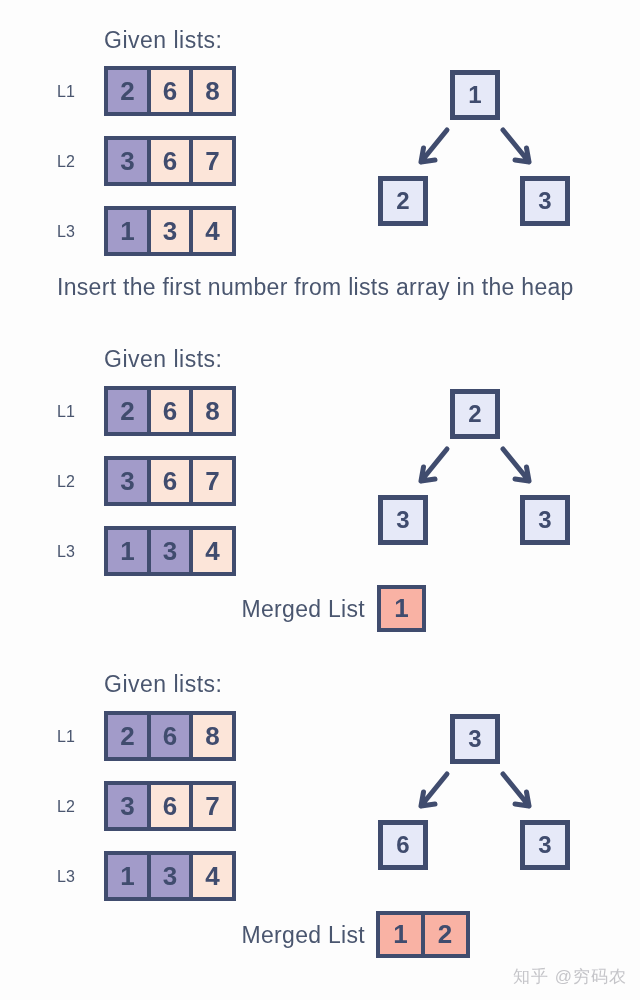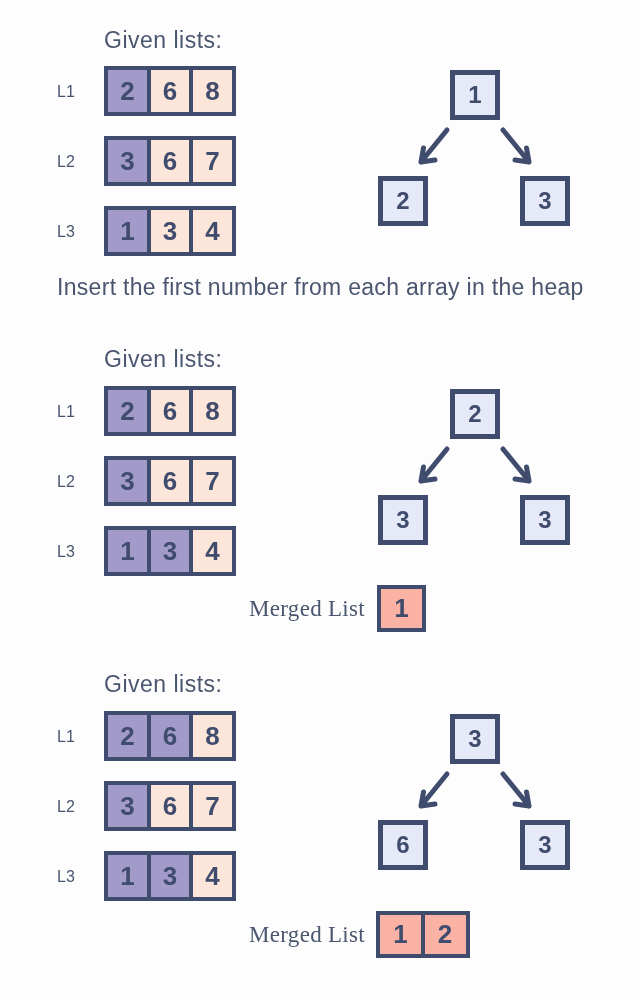--- a/index.html
+++ b/index.html
@@ -35,21 +35,21 @@
     font-size:24px;font-weight:bold;color:var(--ink);
   }
   .mcell{
     width:41px;height:39px;border:4.5px solid var(--ink);background:var(--salmon);
     display:flex;align-items:center;justify-content:center;
     font-size:26px;font-weight:bold;color:var(--ink);
   }
   .mcell + .mcell{margin-left:-4.5px;}
   .merged-label{
     display:flex;align-items:center;justify-content:flex-end;
-    font-size:23px;color:var(--text);height:48px;width:135px;letter-spacing:.3px;font-family:Liberation Serif, serif;
+    font-size:23px;color:var(--text);height:48px;width:135px;letter-spacing:.3px;
   }
   .watermark{font-size:17px;color:var(--wm);letter-spacing:1px;}
   svg{display:block;}
 </style>
 </head>
 <body>
 
 <div class="canvas">
 
   <div class="abs section-label" style="left:104px;top:27px;">Given lists:</div>
@@ -78,21 +78,21 @@
   <div class="abs hnode" style="left:450px;top:70px;">1</div>
   <svg class="abs" style="left:400px;top:122px;" width="150" height="55" viewBox="0 0 150 55">
     <g stroke="#404c6e" stroke-width="5" stroke-linecap="round" fill="none">
       <path d="M47 8 L21 40 M21 40 L35 38 M21 40 L23.5 26"></path>
       <path d="M103 8 L129 40 M129 40 L115 38 M129 40 L126.5 26"></path>
     </g>
   </svg>
   <div class="abs hnode" style="left:378px;top:176px;">2</div>
   <div class="abs hnode" style="left:520px;top:176px;">3</div>
 
-  <div class="abs caption" style="left:57px;top:274px;">Insert the first number from each array in the heap</div>
+  <div class="abs caption" style="left:57px;top:274px;">Insert the first number from lists array in the heap</div>
 
   <div class="abs section-label" style="left:104px;top:346px;">Given lists:</div>
 
   <div class="abs row-label" style="left:57px;top:386px;">L1</div>
   <div class="abs row" style="left:104px;top:386px;">
     <div class="cell hl">2</div>
     <div class="cell">6</div>
     <div class="cell">8</div>
   </div>
 
@@ -157,14 +157,15 @@
   </svg>
   <div class="abs hnode" style="left:378px;top:820px;">6</div>
   <div class="abs hnode" style="left:520px;top:820px;">3</div>
 
   <div class="abs merged-label" style="left:230px;top:911px;">Merged List</div>
   <div class="abs row" style="left:376px;top:911px;">
     <div class="mcell">1</div>
     <div class="mcell">2</div>
   </div>
 
+  <div class="abs watermark" style="right:13px;top:965px;">知乎 @穷码农</div>
 
 </div>
 
 </body></html>

